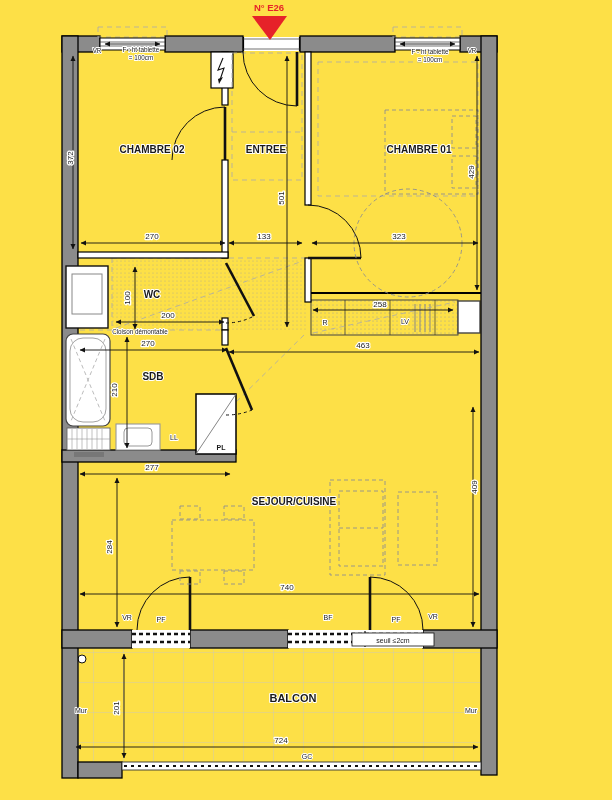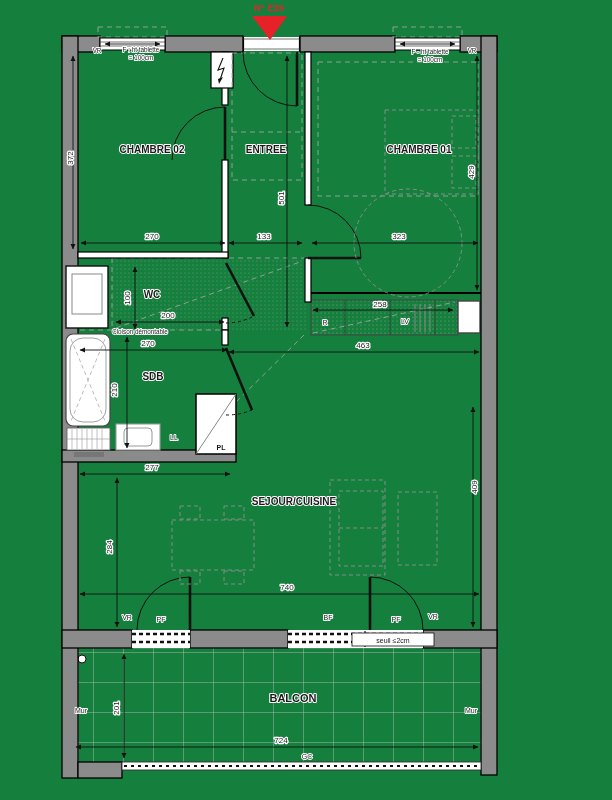--- a/index.html
+++ b/index.html
@@ -1,16 +1,16 @@
 <!DOCTYPE html>
 <html><head>
 <meta charset="utf-8">
 <style>
   html,body{margin:0;padding:0;background:#fff;}
-  .canvas{position:relative;width:612px;height:800px;background:#15803d;overflow:hidden;
+  .canvas{position:relative;width:612px;height:800px;background:#fde047;overflow:hidden;
           font-family:"Liberation Sans", sans-serif;}
   svg{position:absolute;left:0;top:0;}
   text{font-family:"Liberation Sans", sans-serif;fill:#1a1a1a;}
   .room-lbl{font-size:10px;font-weight:bold;text-anchor:middle;paint-order:stroke;stroke:#fff;stroke-width:2px;stroke-linejoin:round;}
   .room-lbl-lg{font-size:11px;font-weight:bold;text-anchor:middle;paint-order:stroke;stroke:#fff;stroke-width:2px;stroke-linejoin:round;}
   .dim-txt{font-size:8px;text-anchor:middle;paint-order:stroke;stroke:#fff;stroke-width:2.5px;stroke-linejoin:round;}
   .ann{font-size:7px;text-anchor:middle;paint-order:stroke;stroke:#fff;stroke-width:2px;stroke-linejoin:round;}
   .ann-sm{font-size:6.3px;text-anchor:middle;paint-order:stroke;stroke:#fff;stroke-width:1.8px;stroke-linejoin:round;}
   .red-lbl{font-size:9.5px;font-weight:bold;text-anchor:middle;fill:#e62229;}
   .dim-line{stroke:#111;stroke-width:0.9;marker-start:url(#ar);marker-end:url(#ar);}

